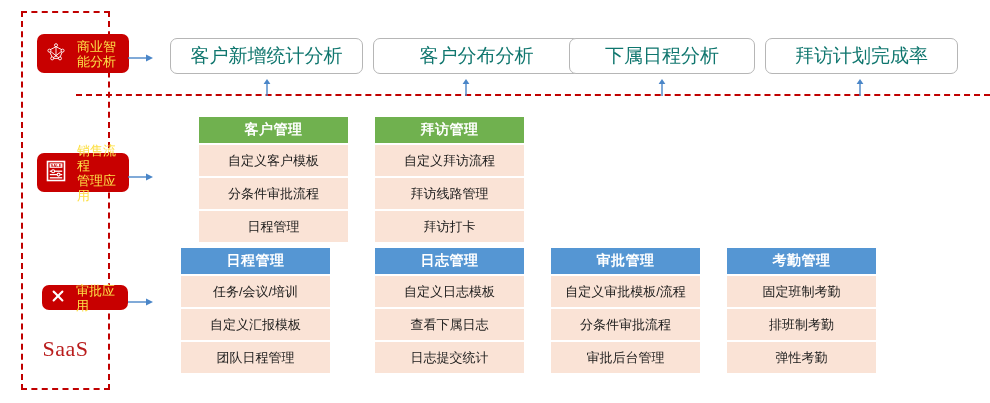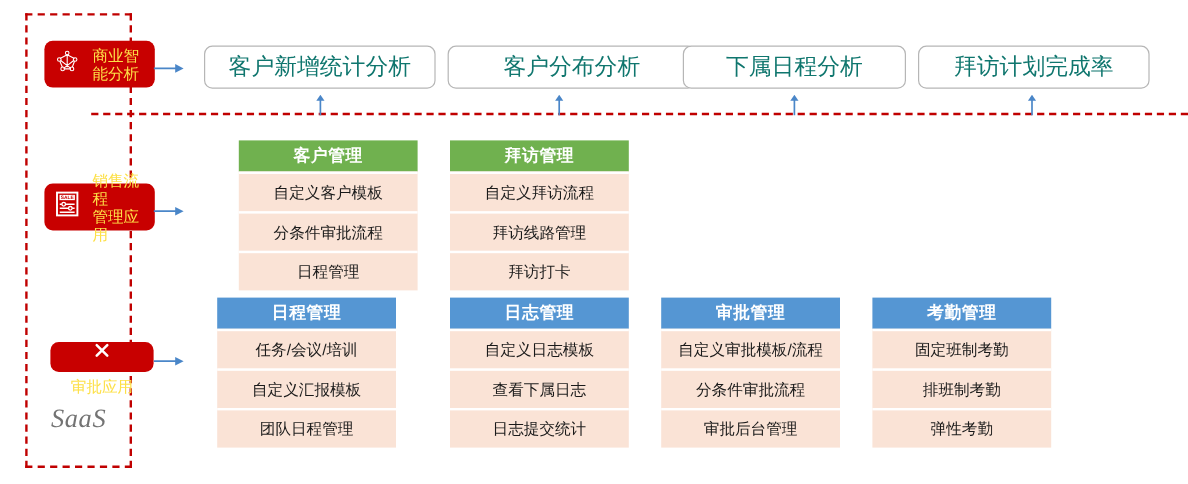--- a/index.html
+++ b/index.html
@@ -32,23 +32,22 @@
     position: absolute;
     left: 21px;
     top: 332px;
     width: 89px;
     height: 34px;
     display: flex;
     align-items: center;
     justify-content: center;
     font-family: "Liberation Serif", "DejaVu Serif", serif;
     font-size: 22px;
-    color: #737373;
+    color: #b91c1c;
     letter-spacing: .5px;
-    font-style: italic;
   }
 
   
   .h-dash {
     position: absolute;
     left: 76px;
     top: 94px;
     width: 914px;
     height: 0;
     border-top: 2px dashed #c00000;
@@ -70,21 +69,21 @@
     font-size: 13px;
     line-height: 15px;
     font-weight: 400;
     white-space: pre-line;
     text-align: left;
   }
   .badge-icon { flex: 0 0 auto; display:block; }
 
   #badge-bi   { left: 37px; top: 34px;  width: 92px; height: 39px; }
   #badge-sale { left: 37px; top: 153px; width: 92px; height: 39px; }
-  #badge-appr { left: 42px; top: 285px; width: 86px; height: 25px; flex-direction: column; }
+  #badge-appr { left: 42px; top: 285px; width: 86px; height: 25px; }
   #badge-appr .badge-text { font-size: 13px; }
 
   
   .arrow-right {
     position: absolute;
     height: 10px;
     width: 26px;
   }
   #arrow-bi   { left: 128px; top: 49px;  }
   #arrow-sale { left: 128px; top: 168px; }

